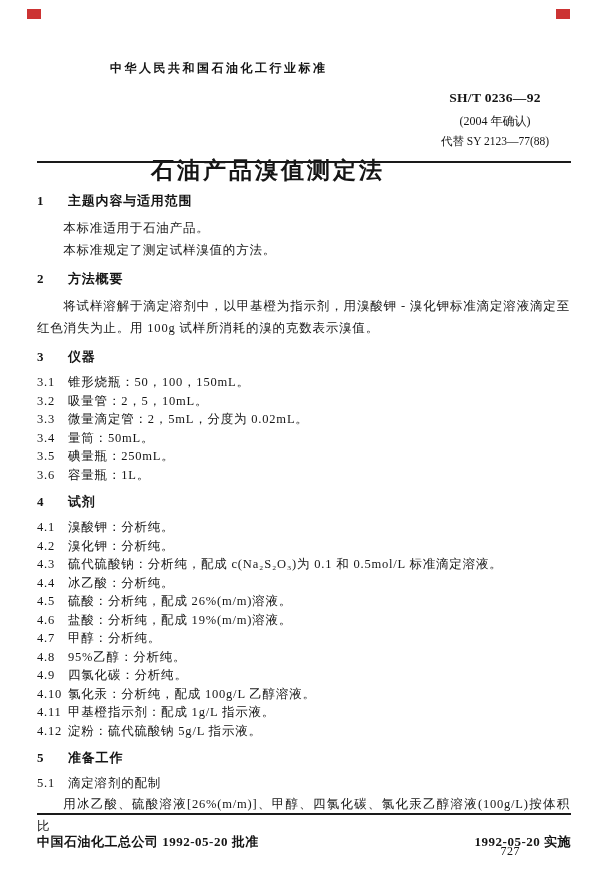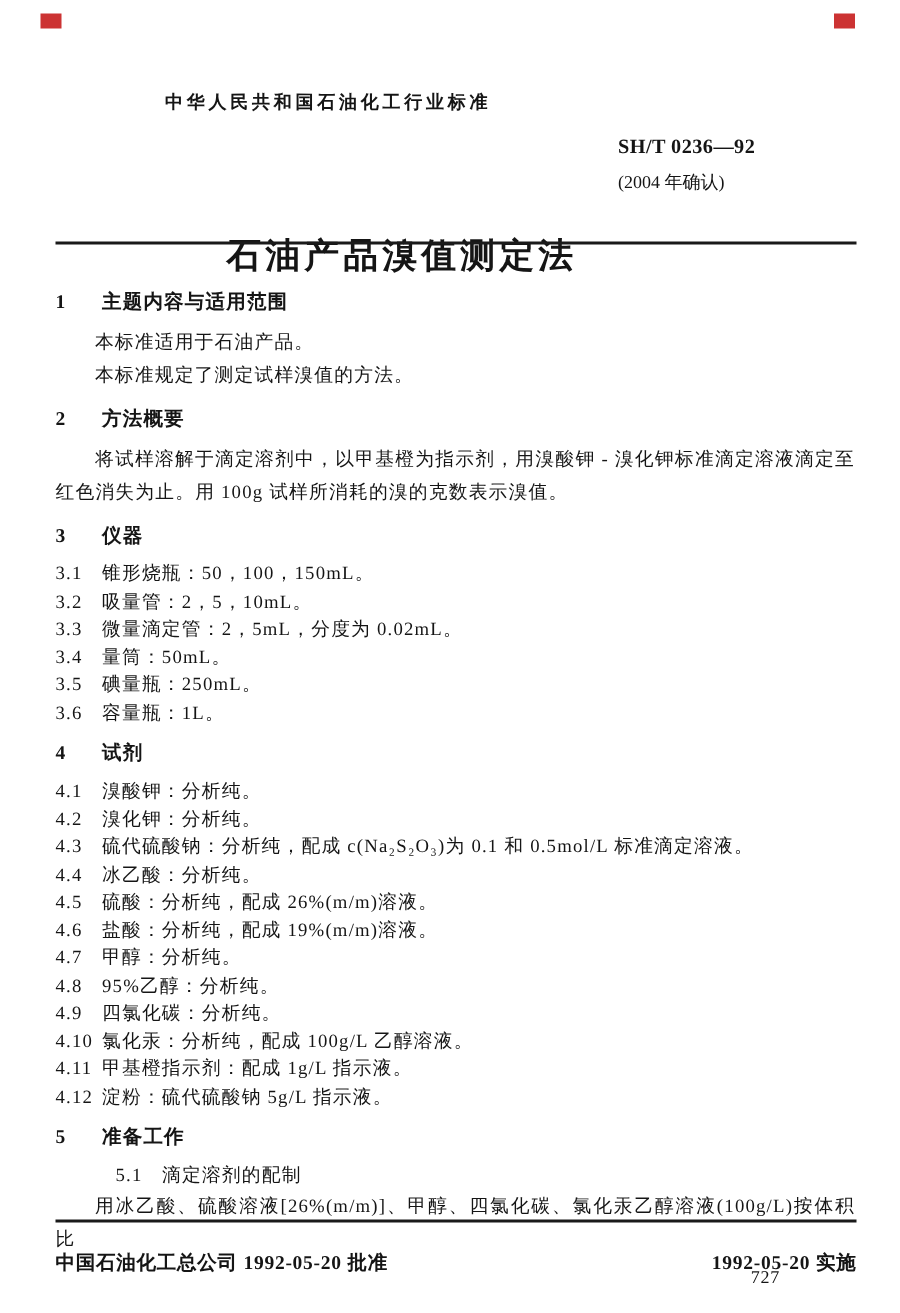--- a/index.html
+++ b/index.html
@@ -18,21 +18,21 @@
   
   .org-line {
     position: absolute; left: 110px; top: 60px;
     font-size: 12px; font-weight: bold; letter-spacing: 2.5px; white-space: nowrap;
   }
   .doc-title {
     position: absolute; left: 151px; top: 115px;
     font-size: 23px; font-weight: bold; letter-spacing: 3px; white-space: nowrap; margin-top: 40px;
   }
   .code-block {
-    position: absolute; left: 412px; top: 90px; width: 166px; 
+    position: absolute; left: 412px; top: 90px; width: 166px; text-align: center;
   }
   .std-code   { font-size: 13.5px; font-weight: bold; letter-spacing: 0.3px; }
   .confirm    { font-size: 12px;  margin-top: 7px; }
   .supersedes { font-size: 11.5px; margin-top: 4px; }
 
   .header-rule {
     position: absolute; left: 37px; top: 161px; width: 534px; height: 2px; background: #1a1a1a;
   }
 
   
@@ -45,21 +45,21 @@
     line-height: 20px; margin: 8px 0 6px;
   }
   .sec-h .no { flex: 0 0 31px; }
   .para {
     margin: 0; line-height: 22px; text-indent: 2.1em; text-align: justify;
   }
   .item { display: flex; line-height: 18.5px; }
   .item .no  { flex: 0 0 31px; }
   .item .txt { flex: 1; }
   .sub-h { display: flex; line-height: 19px; }
-  .sub-h .no { flex: 0 0 31px; margin-left: 40px; }
+  .sub-h .no { flex: 0 0 31px; }
   .fill-line {
     margin: 0; line-height: 22px; text-indent: 2.1em;
     text-align: justify; text-align-last: justify;
   }
 
   
   .footer-rule {
     position: absolute; left: 37px; top: 813px; width: 534px; height: 2px; background: #1a1a1a;
   }
   .footer-line {
@@ -76,20 +76,21 @@
 
 <div class="red-mark left"></div>
 <div class="red-mark right"></div>
 
 <div class="org-line">中华人民共和国石油化工行业标准</div>
 <div class="doc-title">石油产品溴值测定法</div>
 
 <div class="code-block">
   <div class="std-code">SH/T 0236—92</div>
   <div class="confirm">(2004 年确认)</div>
+  <div class="supersedes">代替 SY 2123—77(88)</div>
 </div>
 
 <div class="header-rule"></div>
 
 <div class="content">
 
   <div class="sec-h">
     <span class="no">1</span>
     <span class="t">主题内容与适用范围</span>
   </div>

